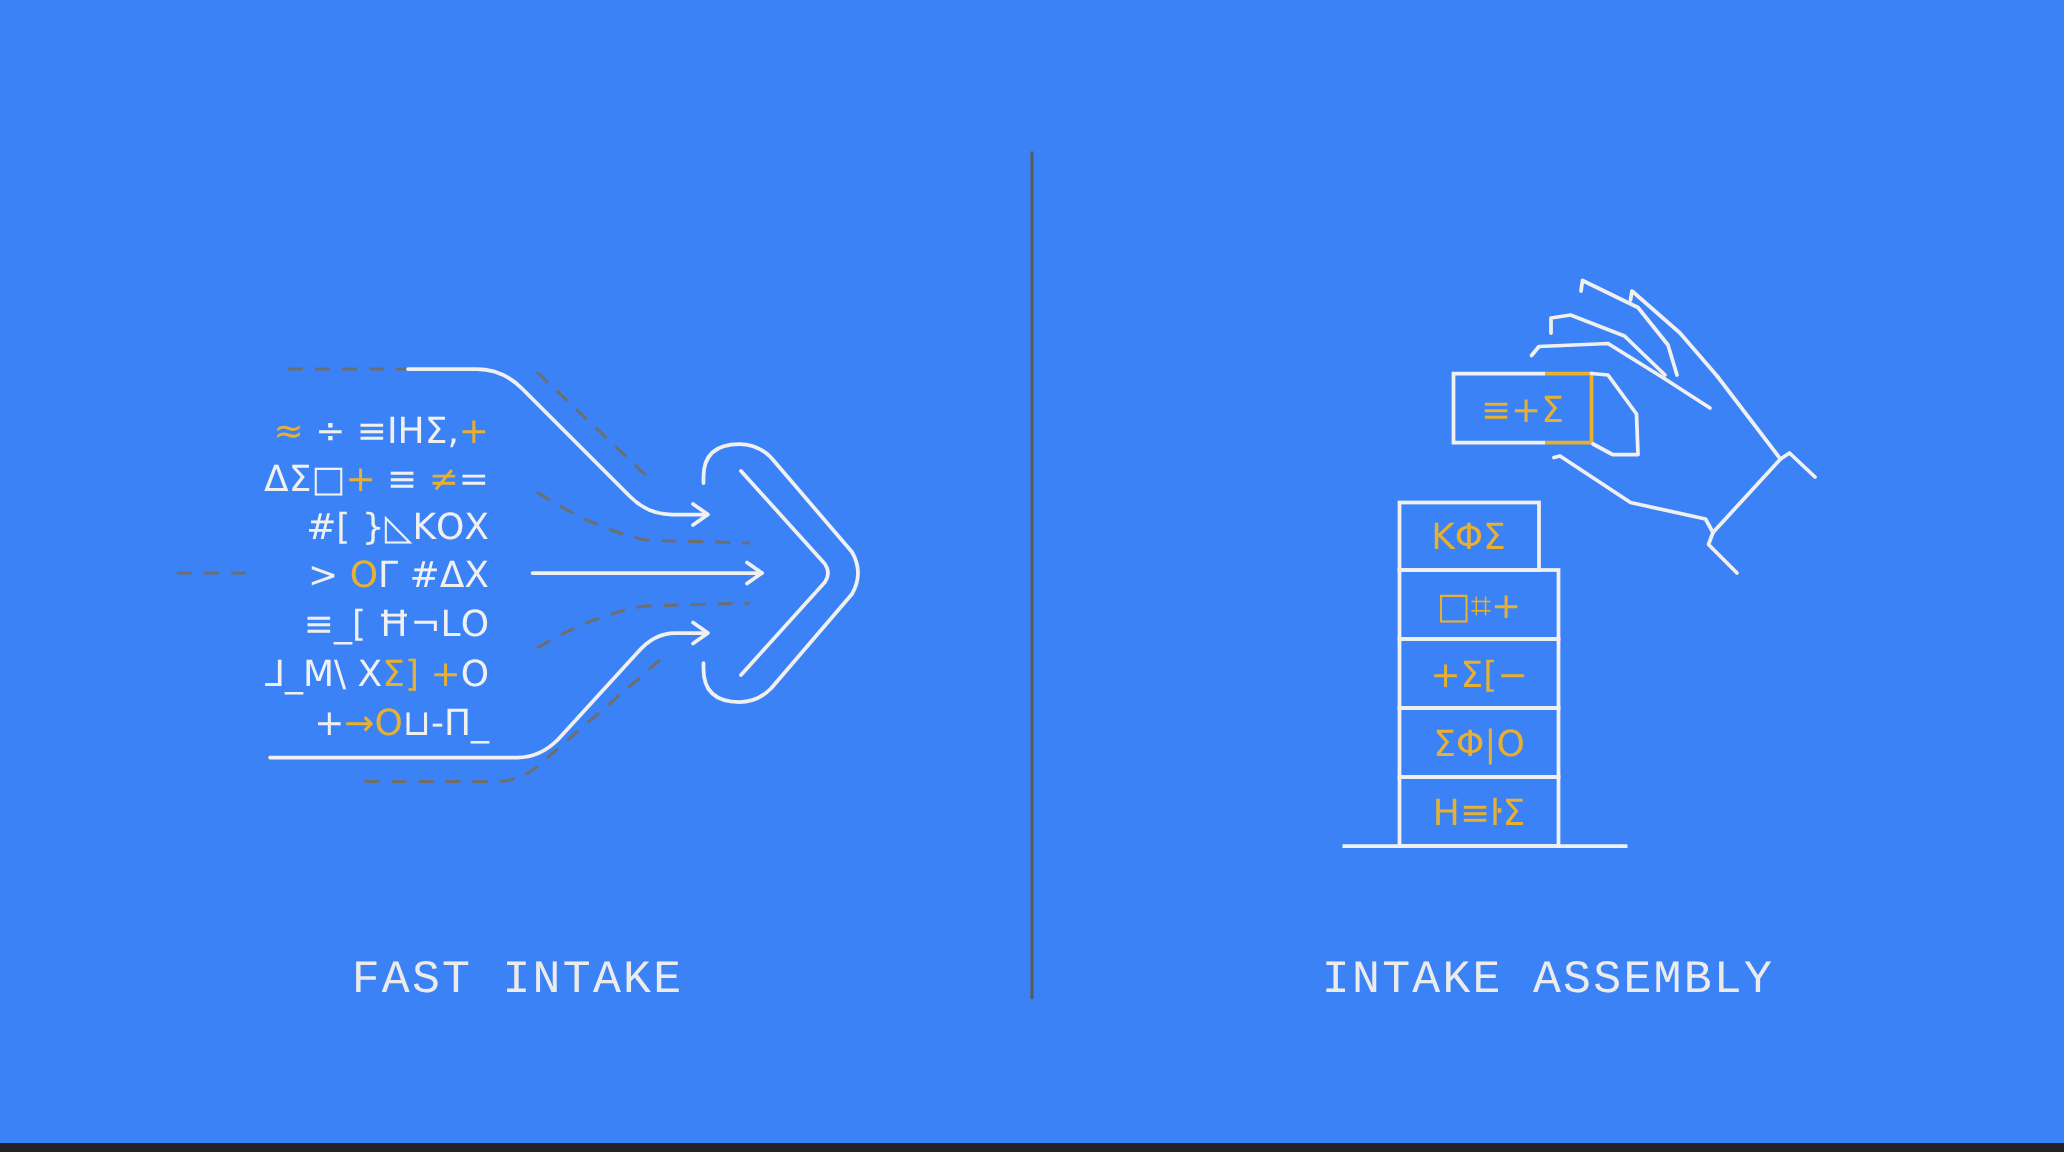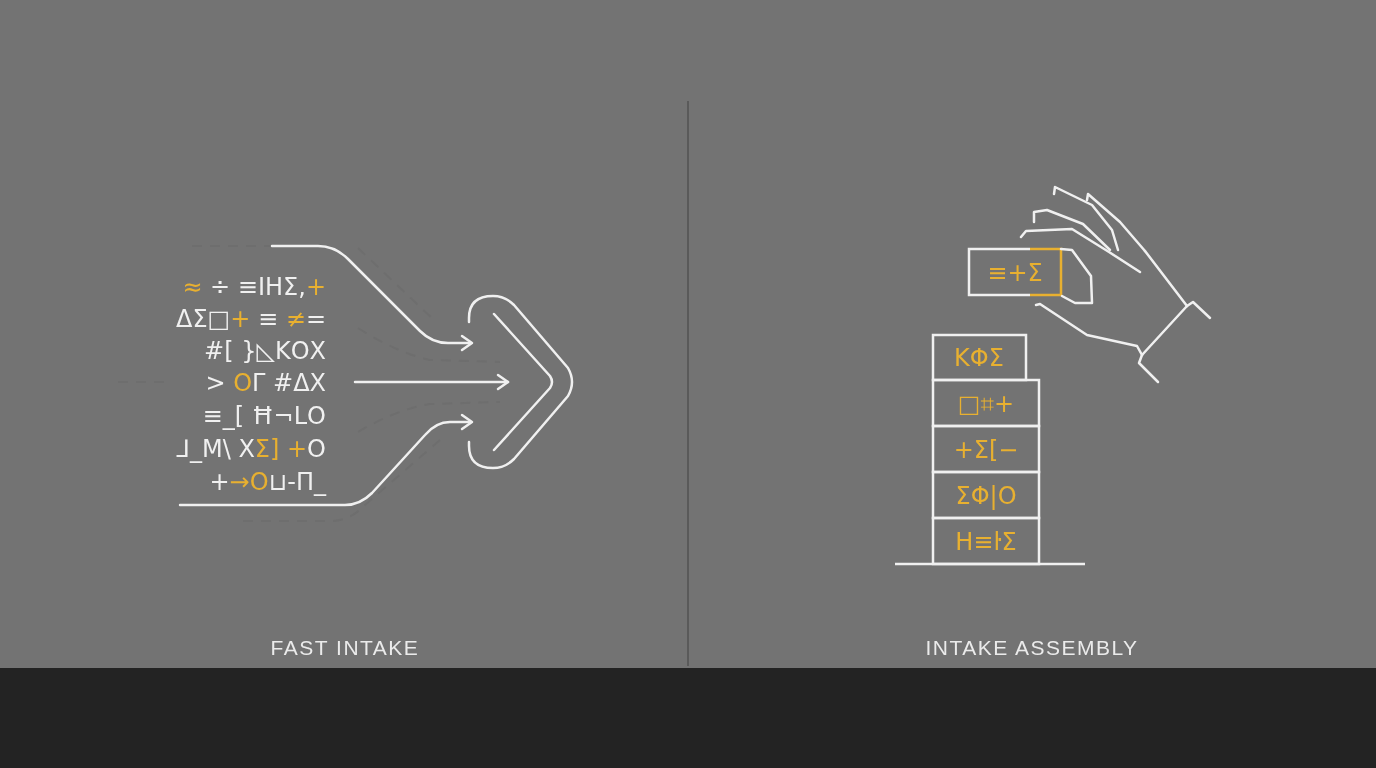--- a/index.html
+++ b/index.html
@@ -6,39 +6,39 @@
       margin: 0;
       padding: 0;
       width: 1376px;
       height: 768px;
       background: #232323;
       overflow: hidden;
     }
     .canvas {
       position: relative;
       width: 1376px;
-      height: 668px;
-      background: #737373;
+      height: 762px;
+      background: #3b82f6;
     }
     svg.art {
       position: absolute;
       left: 0;
       top: 0;
       width: 1376px;
       height: 768px;
     }
     .glyph-text {
       font-family: "DejaVu Sans", sans-serif;
       font-size: 24px;
     }
     .caption {
       position: absolute;
       top: 636px;
-      font-family: Liberation Sans, sans-serif;
-      font-size: 21px;
+      font-family: Liberation Mono, monospace;
+      font-size: 31px;
       letter-spacing: 1.5px;
       color: #ebebeb;
       white-space: nowrap;
       transform: translateX(-50%);
     }
     .caption.left { left: 345px; }
     .caption.right { left: 1032px; }
   </style>
 </head>
 <body>

